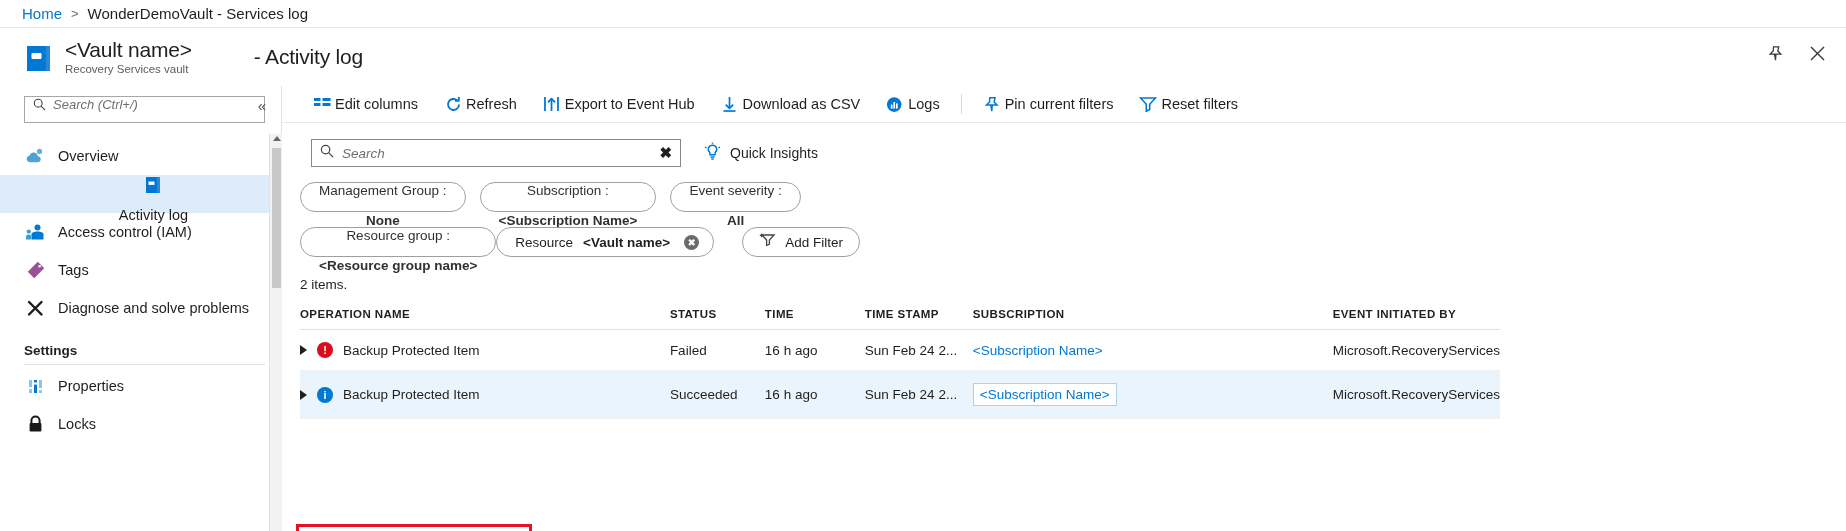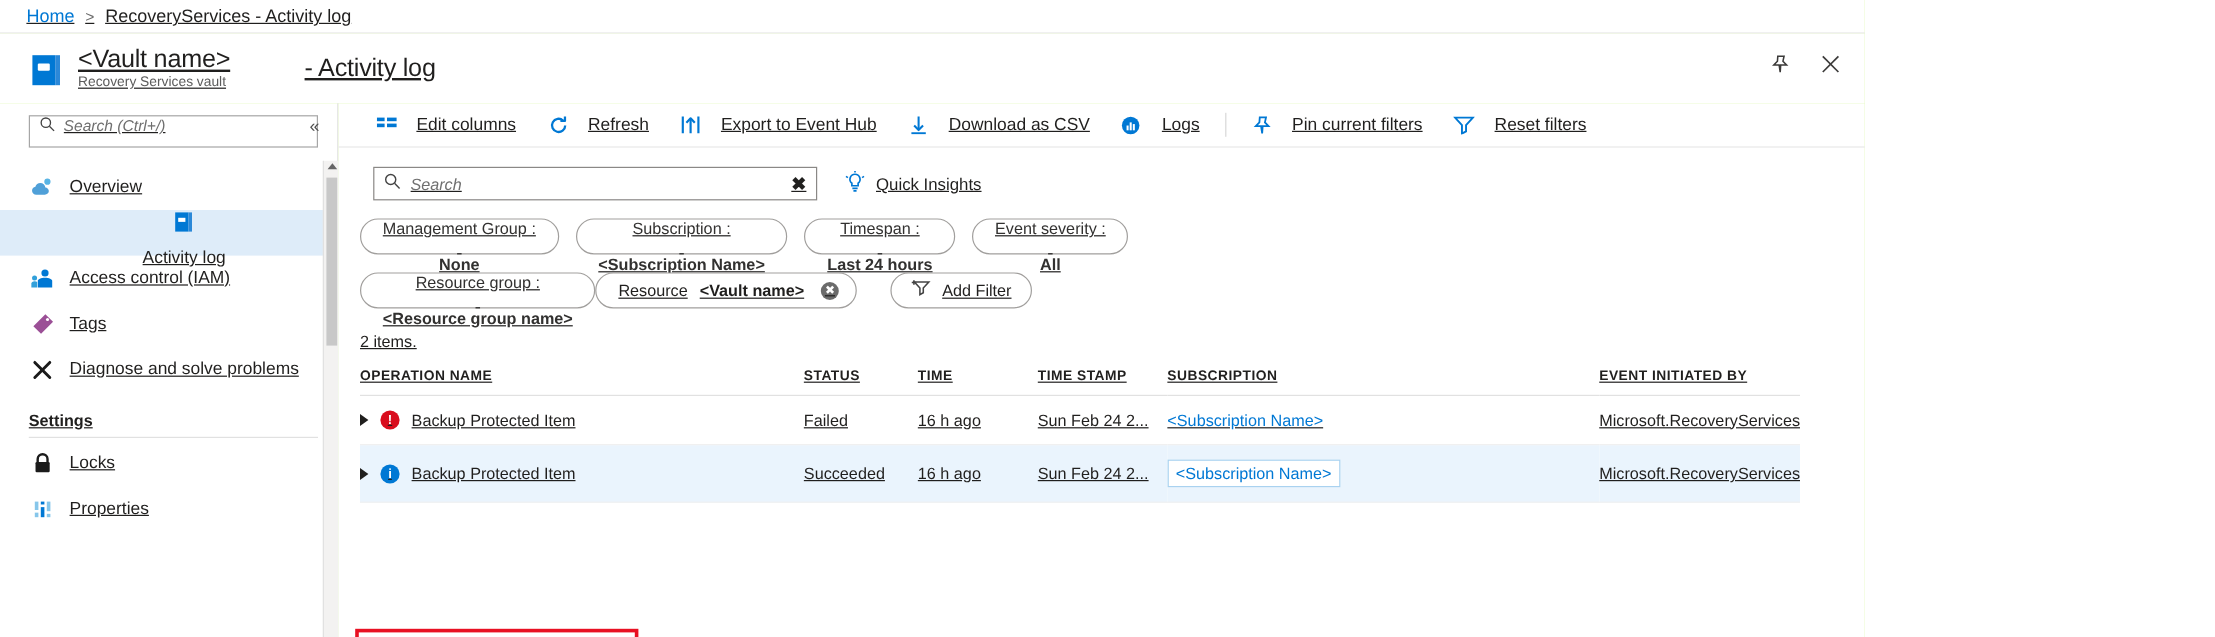--- a/index.html
+++ b/index.html
@@ -3,21 +3,21 @@
 <meta charset="utf-8">
 <style>
   * { box-sizing: border-box; margin: 0; padding: 0; }
   html, body {
     width: 1846px; height: 531px;
     font-family: "Liberation Sans", sans-serif;
     background: #ffffff;
     color: #201f1e;
     overflow: hidden;
   }
-  .page { position: relative; width: 1554px; height: 531px; background:#bef264;text-decoration:underline; }
+  .page { position: relative; width: 1846px; height: 531px; background:#22c55e; }
 
   
   .breadcrumb {
     height: 28px; display: flex; align-items: center;
     padding-left: 22px; gap: 9px;
     font-size: 15px; border-bottom: 1px solid #e6e6e6;
     background:#fff;
   }
   .crumb-link { color: #0078d4; cursor: pointer; }
   .crumb-sep { color: #6b6b6b; font-size: 13px; }
@@ -89,21 +89,21 @@
      border-left:4px solid transparent; border-right:4px solid transparent; border-bottom:5px solid #666;}
 
   
   .main { flex: 1; position: relative; background:#fff; }
   .toolbar {
     height: 37px; display: flex; align-items: center;
     gap: 0px; padding-left: 18px; font-size: 14.5px;
     border-bottom: 1px solid #e8e8e8;
   }
   .tb-btn {
-    display: flex; align-items: center; gap: 16px; cursor: pointer;
+    display: flex; align-items: center; gap: 4px; cursor: pointer;
     padding: 0 13px; height: 30px; color: #201f1e; white-space: nowrap;
   }
   .tb-ico { width: 18px; height: 18px; display:flex; align-items:center; justify-content:center; color:#0078d4; flex:none;}
   .tb-sep { width:1px; height:20px; background:#d8d8d8; margin: 0 8px; }
 
   .content { padding: 16px 0 0 18px; position: relative; }
 
   .filterline1 { display: flex; align-items: center; gap: 22px; padding-left: 11px; }
   .srch2 {
     width: 370px; height: 28px; border: 1px solid #8a8886; background:#fff;
@@ -175,21 +175,21 @@
   .c-init { width: auto; }
 </style>
 </head>
 <body>
 
 <div class="page">
 
   <div class="breadcrumb">
     <span class="crumb-link">Home</span>
     <span class="crumb-sep">&gt;</span>
-    <span class="crumb-current">RecoveryServices - Activity log</span>
+    <span class="crumb-current">WonderDemoVault - Services log</span>
   </div>
 
   <div class="titlebar">
     <span class="vault-icon">
       <svg width="28" height="27" viewBox="0 0 28 27">
         <rect x="1" y="1" width="19" height="25" fill="#0078d4"></rect>
         <rect x="20" y="1" width="4" height="25" fill="#2b88d8"></rect>
         <rect x="5.5" y="8" width="10" height="6" rx="1" fill="#ffffff"></rect>
       </svg>
     </span>
@@ -283,40 +283,40 @@
             </svg>
           </span>
           <span>Diagnose and solve problems</span>
         </div>
 
         <div class="nav-section">Settings</div>
         <div class="nav-divider"></div>
 
         <div class="navitem">
           <span class="nav-ico">
-            <svg width="17" height="18" viewBox="0 0 17 18">
-              <path d="M4.4 8V5.6a4.1 4.1 0 0 1 8.2 0V8" fill="none" stroke="#1b1b1b" stroke-width="2"></path>
-              <rect x="2.6" y="8" width="11.8" height="8.6" rx="1" fill="#1b1b1b"></rect>
-            </svg>
-          </span>
-          <span>Locks</span>
-        </div>
-
-        <div class="navitem">
-          <span class="nav-ico">
             <svg width="17" height="17" viewBox="0 0 17 17">
               <rect x="2" y="2" width="3" height="13" fill="#86c6ea"></rect>
               <rect x="7" y="2" width="3" height="13" fill="#0078d4"></rect>
               <rect x="12" y="2" width="3" height="13" fill="#86c6ea"></rect>
               <rect x="1.4" y="9" width="4.2" height="2.2" fill="#ffffff"></rect>
               <rect x="6.4" y="4.4" width="4.2" height="2.2" fill="#ffffff"></rect>
               <rect x="11.4" y="10" width="4.2" height="2.2" fill="#ffffff"></rect>
             </svg>
           </span>
           <span>Properties</span>
+        </div>
+
+        <div class="navitem">
+          <span class="nav-ico">
+            <svg width="17" height="18" viewBox="0 0 17 18">
+              <path d="M4.4 8V5.6a4.1 4.1 0 0 1 8.2 0V8" fill="none" stroke="#1b1b1b" stroke-width="2"></path>
+              <rect x="2.6" y="8" width="11.8" height="8.6" rx="1" fill="#1b1b1b"></rect>
+            </svg>
+          </span>
+          <span>Locks</span>
         </div>
       </div>
 
       <div class="nav-scroll">
         <div class="arrow-up"></div>
         <div class="thumb"></div>
       </div>
     </div>
 
     <div class="main">
@@ -429,23 +429,20 @@
             <span>Quick Insights</span>
           </div>
         </div>
 
         <div class="pillrow">
           <div class="pill">
             <span>Management Group :</span>&nbsp;<b>None</b>
           </div>
           <div class="pill">
             <span>Subscription :</span>&nbsp;<b>&lt;Subscription Name&gt;</b>
-          </div>
-          <div class="pill">
-            <span>Timespan :</span>&nbsp;<b>Last 24 hours</b>
           </div>
           <div class="pill">
             <span>Event severity :</span>&nbsp;<b>All</b>
           </div>
         </div>
 
         <div class="pillrow">
           <div class="pill">
             <span>Resource group :</span>&nbsp;<b>&lt;Resource group name&gt;</b>
           </div>

